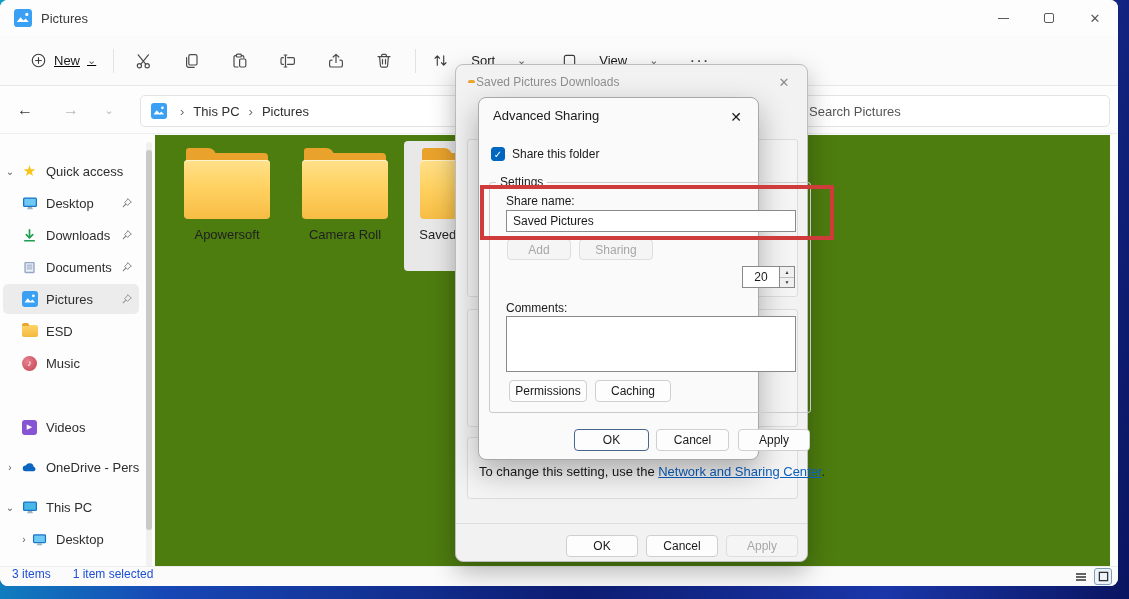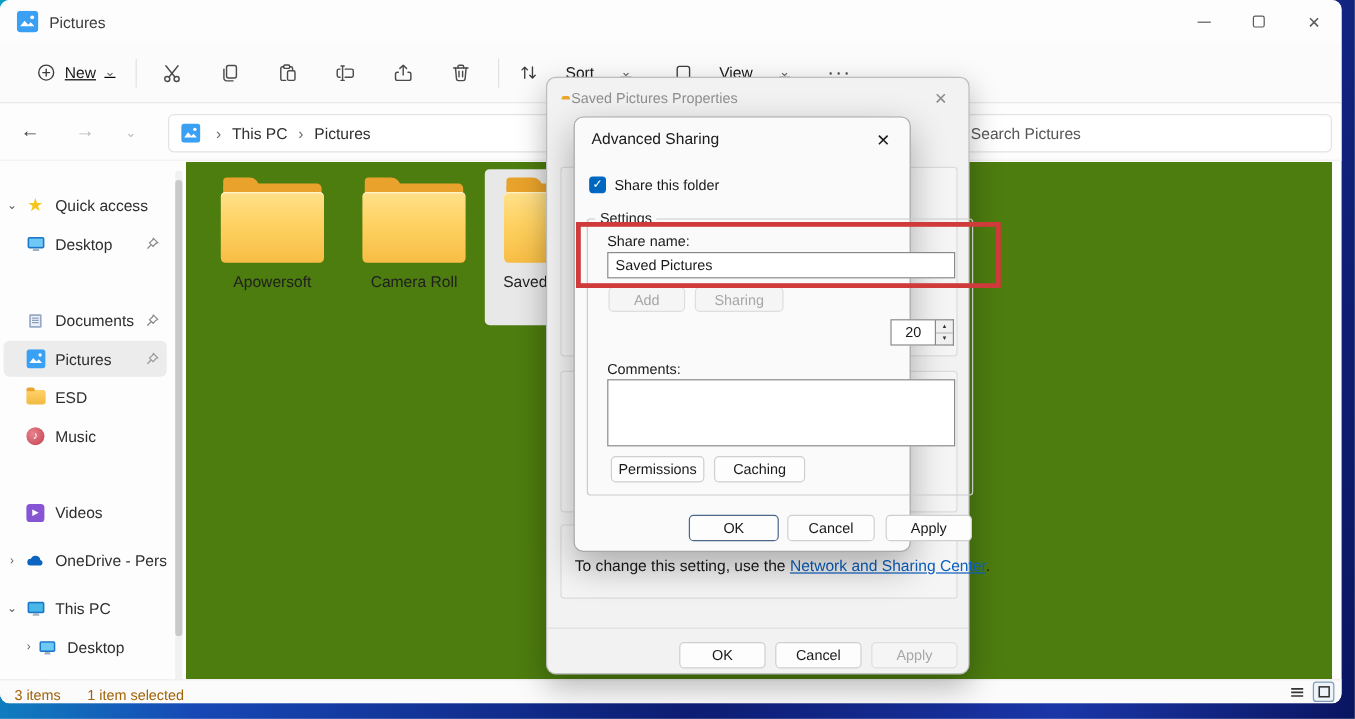--- a/index.html
+++ b/index.html
@@ -64,21 +64,21 @@
   .tile.sel { background:#e8e8e8; }
   .folder-ic { position:relative; width:86px; height:66px; margin:12px auto 8px; }
   .folder-back { position:absolute; left:2px; top:0; width:82px; height:60px; background:#e9a32c; border-radius:4px; }
   .folder-back::before { content:""; position:absolute; left:0; top:-5px; width:30px; height:10px; background:#e9a32c; border-radius:3px 8px 0 0; }
   .folder-front { position:absolute; left:0; top:7px; width:86px; height:59px; border-radius:4px;
     background:linear-gradient(180deg,#ffe08a 0%,#ffd262 45%,#f7bd44 100%); box-shadow:inset 0 1px 0 #fff3c9; }
   .tile-lab { font-size:13px; color:#1f1f1f; }
 
   
   .statusbar { position:absolute; left:0; bottom:0; right:0; height:20px; background:#fbfbfb; border-top:1px solid #ededed;
-    display:flex; align-items:flex-end; font-size:12px; color:#a16207; z-index:5; }
+    display:flex; align-items:flex-start; font-size:12px; color:#1d4ed8; z-index:5; }
   .st-count { margin-left:12px; }
   .st-sel { margin-left:22px; }
   .st-views { position:absolute; right:6px; top:1px; display:flex; gap:4px; }
   .stv { width:18px; height:17px; display:flex; align-items:center; justify-content:center; border-radius:3px; border:1px solid transparent; }
   .stv.active { border-color:#7d9db8; background:#eef4f9; }
 
   
   .props { position:absolute; left:455px; top:64px; width:353px; height:498px; background:#f2f2f2;
     border:1px solid #bdbdbd; border-radius:8px; box-shadow:0 10px 26px rgba(0,0,0,.28); z-index:10; }
   .props-title { position:absolute; left:0; top:0; right:0; height:33px; display:flex; align-items:center; }
@@ -260,20 +260,37 @@
           </svg>
       </span>
       <span class="sb-lab">Desktop</span>
       <span class="sb-pin">
         <svg width="12" height="12" viewBox="0 0 12 12">
             <path d="M1.8 10.2 L5 7" stroke="#8a8a8a" stroke-width="1.1"></path>
             <path d="M6.8 1.6 L10.4 5.2 L8.8 6 L6.6 8.4 L3.6 5.4 L6 3.2 Z" fill="none" stroke="#8a8a8a" stroke-width="1"></path>
           </svg>
       </span>
     </div>
+    <div class="sb-row" style="top:80px">
+      <span class="sb-ind"></span>
+      <span class="sb-ic">
+        <svg width="15" height="15" viewBox="0 0 16 16" fill="none" stroke="#1d9e50" stroke-width="1.8" stroke-linecap="round">
+            <path d="M8 2 v8"></path>
+            <path d="M4.6 7 L8 10.4 L11.4 7"></path>
+            <path d="M3 13.6 h10"></path>
+          </svg>
+      </span>
+      <span class="sb-lab">Downloads</span>
+      <span class="sb-pin">
+        <svg width="12" height="12" viewBox="0 0 12 12">
+            <path d="M1.8 10.2 L5 7" stroke="#8a8a8a" stroke-width="1.1"></path>
+            <path d="M6.8 1.6 L10.4 5.2 L8.8 6 L6.6 8.4 L3.6 5.4 L6 3.2 Z" fill="none" stroke="#8a8a8a" stroke-width="1"></path>
+          </svg>
+      </span>
+    </div>
     <div class="sb-row" style="top:112px">
       <span class="sb-ind"></span>
       <span class="sb-ic">
         <svg width="15" height="15" viewBox="0 0 16 16">
             <rect x="2.5" y="2" width="11" height="12" rx="1.2" fill="#94a7c4"></rect>
             <rect x="4" y="3.5" width="8" height="9" fill="#eef2f8"></rect>
             <path d="M5 5.5 h6 M5 7.5 h6 M5 9.5 h6" stroke="#8ba0c0" stroke-width="1"></path>
           </svg>
       </span>
       <span class="sb-lab">Documents</span>
@@ -409,21 +426,21 @@
             <rect x="1.5" y="1.5" width="9" height="9"></rect>
           </svg>
       </div>
     </div>
   </div>
 </div>
 
 <div class="props">
   <div class="props-title">
     <span style="margin-left:12px"><span class="mini-folder"></span></span>
-    <span class="pt-lab">Saved Pictures Properties</span>
+    <span class="pt-lab">Saved Pictures Downloads</span>
   </div>
   <div class="props-close">✕</div>
 
   <div class="ghost-box" style="left:11px;top:74px;width:331px;height:158px"></div>
   <div class="ghost-box" style="left:11px;top:244px;width:331px;height:118px"></div>
   <div class="ghost-box" style="left:11px;top:372px;width:331px;height:62px"></div>
 
   <div class="props-note">
     <span>To change this setting, use the </span><a href="#">Network and Sharing Center</a><span>.</span>
   </div>

